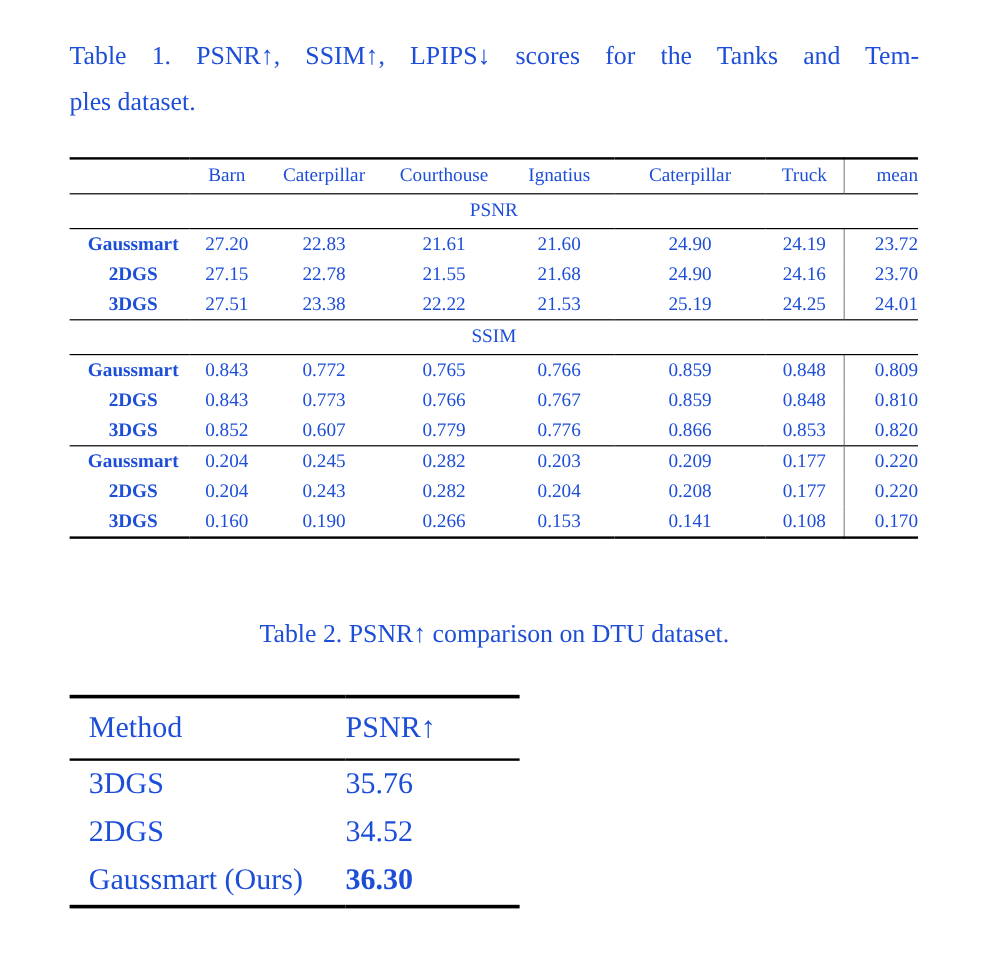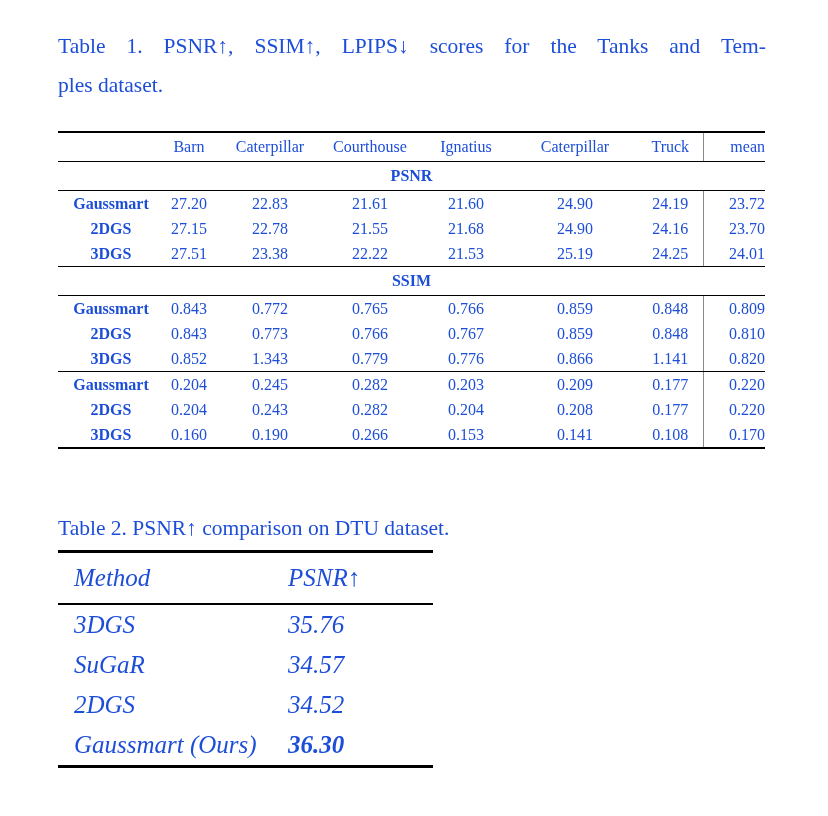--- a/index.html
+++ b/index.html
@@ -23,20 +23,21 @@
     line-height: 39px;
   }
   .cap-line { display: block; }
   .cap-line.stretch { text-align: justify; text-align-last: justify; }
 
   .caption2 {
     position: absolute;
     left: 58px;
     top: 511px;
     width: 708px;
+    text-align: center;
     font-size: 21.5px;
     line-height: 34px;
   }
 
   
   .t1-wrap { position: absolute; left: 58px; top: 131px; }
   table.t1 {
     border-collapse: collapse;
     table-layout: fixed;
     width: 707px;
@@ -47,26 +48,26 @@
   .t1 td {
     padding: 0;
     text-align: center;
     vertical-align: middle;
     height: 25px;
     overflow: hidden;
     white-space: nowrap;
   }
   .t1 td.lbl { text-align: center; padding-left: 6px; font-weight: bold; }
   .t1 tr.hdr td { height: 28px; border-bottom: 1.5px solid #000; }
-  .t1 tr.sec td { height: 28px; border-bottom: 1.5px solid #000; font-weight: bold; margin-top: 32px; }
+  .t1 tr.sec td { height: 28px; border-bottom: 1.5px solid #000; font-weight: normal; margin-top: 32px; }
   .t1 tr.blockend td { border-bottom: 1.5px solid #000; }
   .t1 td.mean { border-left: 1.2px solid #8a8a8a; text-align: right; }
 
   
-  .t2-wrap { position: absolute; left: 58px; top: 550px; font-style: italic; }
+  .t2-wrap { position: absolute; left: 58px; top: 579px; }
   table.t2 {
     border-collapse: collapse;
     table-layout: fixed;
     width: 375px;
     font-size: 25px;
     border-top: 3px solid #000;
     border-bottom: 3px solid #000;
   }
   .t2 td { padding: 0; vertical-align: middle; height: 40px; white-space: nowrap; }
   .t2 td.method { text-align: left; padding-left: 16px; }
@@ -161,25 +162,25 @@
           <td>0.773</td>
           <td>0.766</td>
           <td>0.767</td>
           <td>0.859</td>
           <td>0.848</td>
           <td class="mean">0.810</td>
         </tr>
         <tr class="datarow blockend">
           <td class="lbl">3DGS</td>
           <td>0.852</td>
-          <td>1.343</td>
+          <td>0.607</td>
           <td>0.779</td>
           <td>0.776</td>
           <td>0.866</td>
-          <td>1.141</td>
+          <td>0.853</td>
           <td class="mean">0.820</td>
         </tr>
 
         <tr class="datarow">
           <td class="lbl">Gaussmart</td>
           <td>0.204</td>
           <td>0.245</td>
           <td>0.282</td>
           <td>0.203</td>
           <td>0.209</td>
@@ -221,24 +222,20 @@
       <tbody>
         <tr class="hdr">
           <td class="method">Method</td>
           <td class="score">PSNR↑</td>
         </tr>
         <tr>
           <td class="method">3DGS</td>
           <td class="score">35.76</td>
         </tr>
         <tr>
-          <td class="method">SuGaR</td>
-          <td class="score">34.57</td>
-        </tr>
-        <tr>
           <td class="method">2DGS</td>
           <td class="score">34.52</td>
         </tr>
         <tr>
           <td class="method">Gaussmart (Ours)</td>
           <td class="score bold">36.30</td>
         </tr>
       </tbody>
     </table>
   </div>

